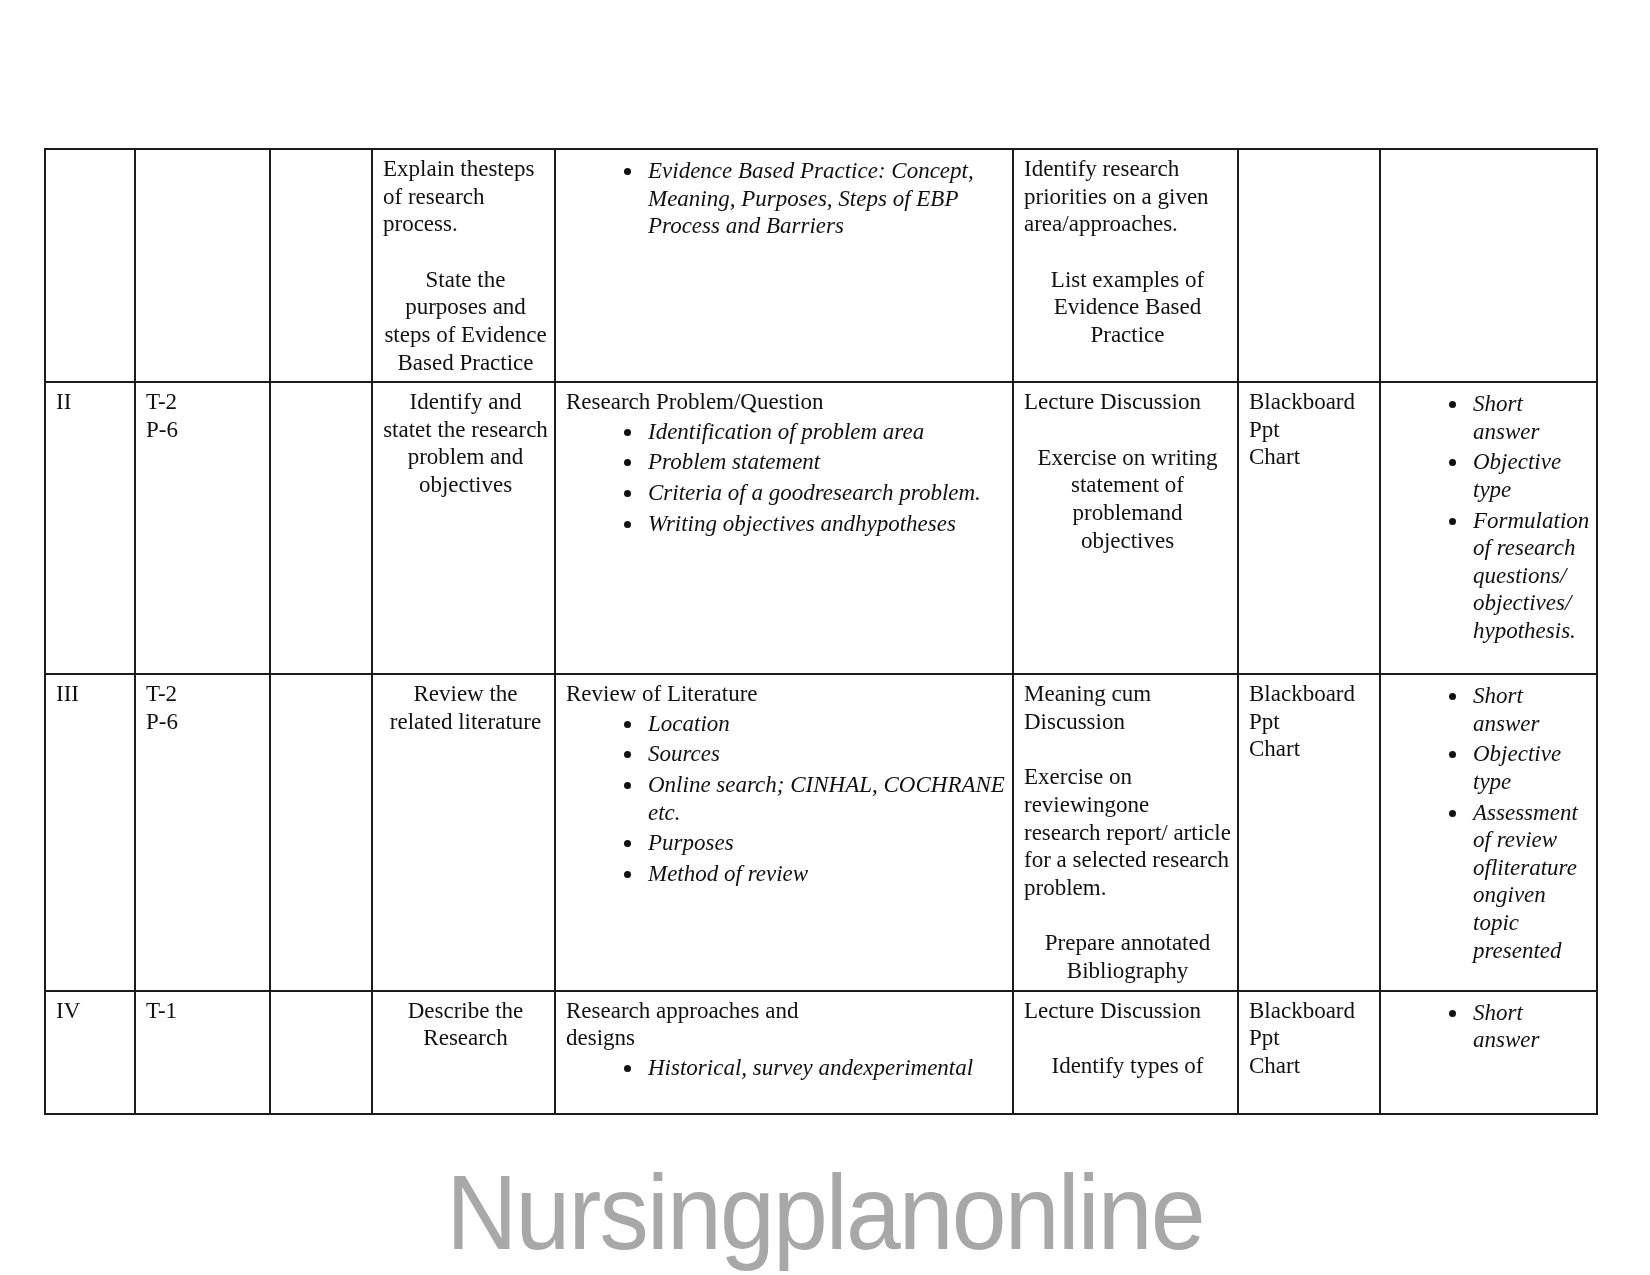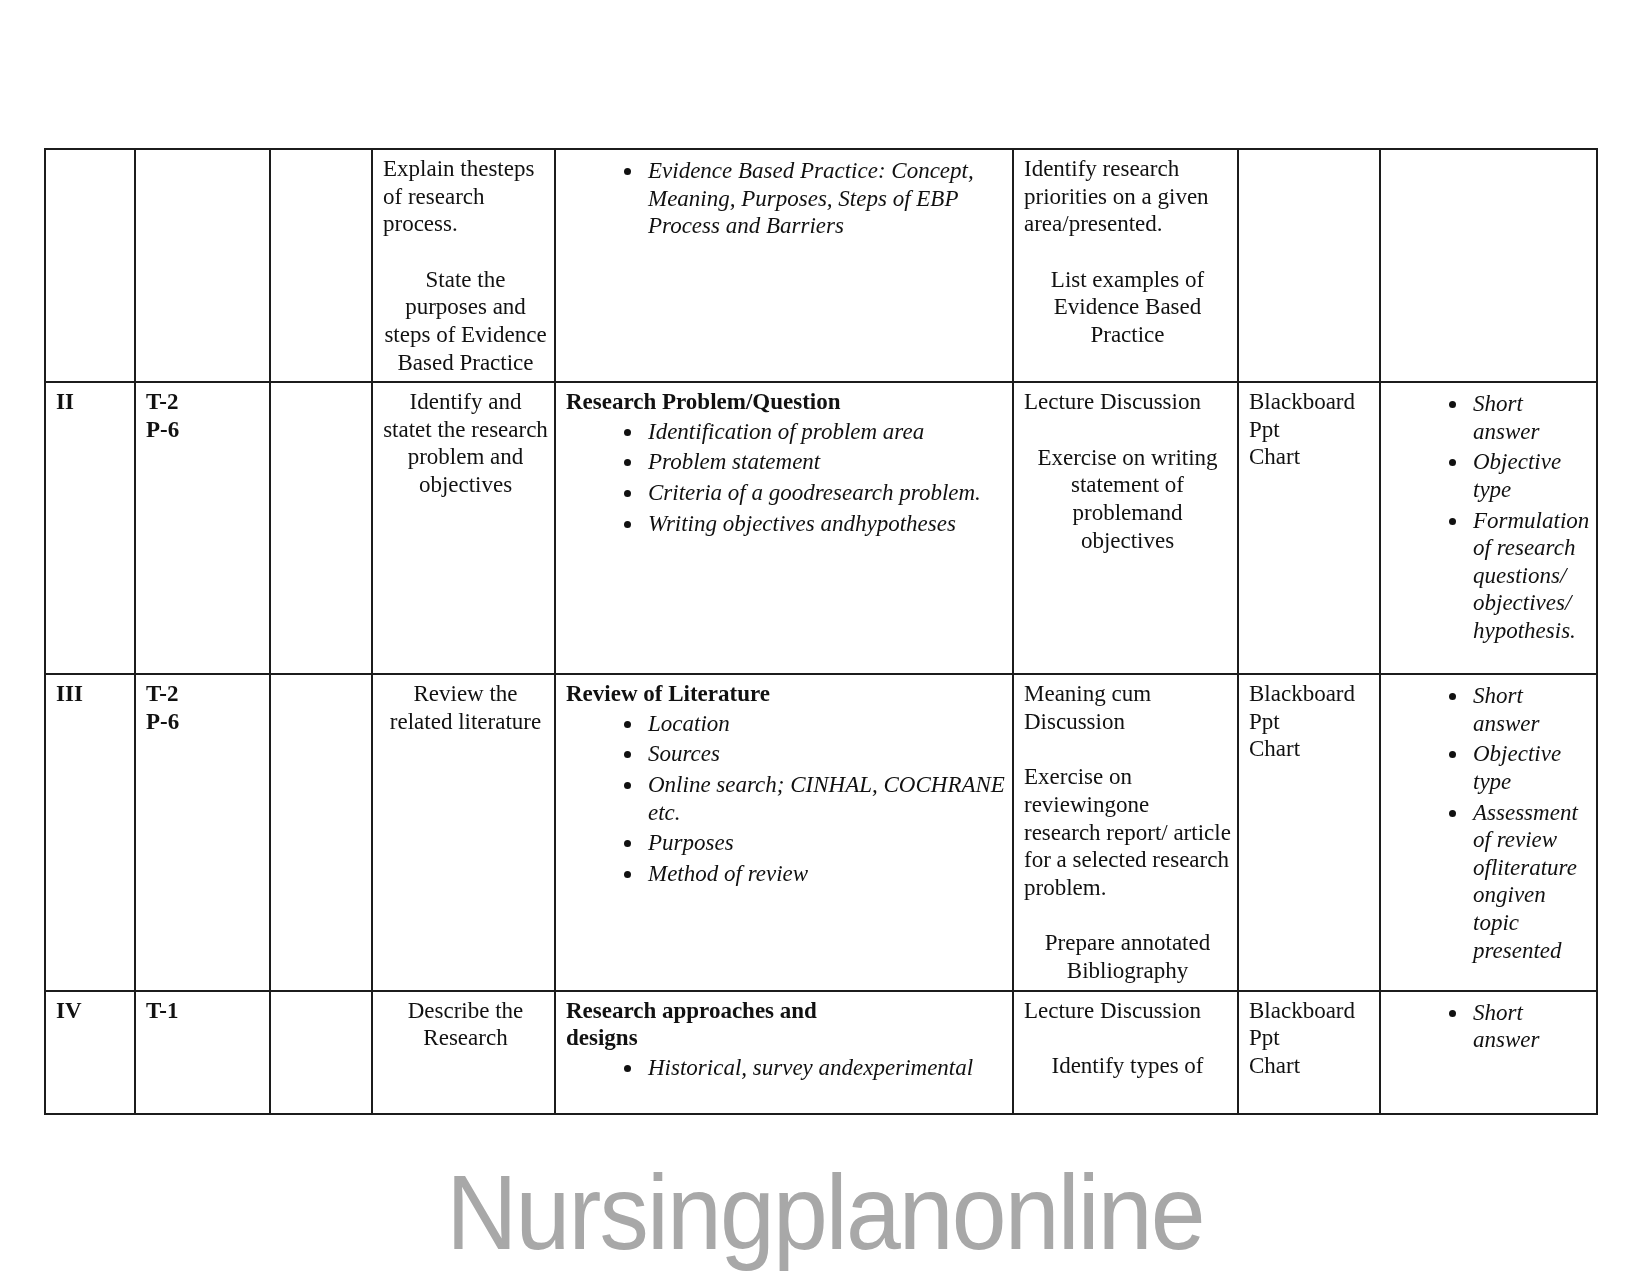--- a/index.html
+++ b/index.html
@@ -20,34 +20,34 @@
   }
   td{
     border:2px solid #1c1c1c;
     vertical-align:top;
     padding:5px 6px 5px 10px;
     font-size:23px;
     line-height:1.2;
     overflow:hidden;
     overflow-wrap:break-word;
   }
-  .b{font-weight:bold;}
+  .b{font-weight:normal;}
   td p{margin:0 0 28px 0;}
   td p:last-child{margin-bottom:0;text-align:center;}
   td ul{
     list-style:disc outside;
     margin:2px 0 0 0;
     padding-left:78px;
   }
   td ul li{
     padding-left:4px;
     margin:0 0 3px 0;
     font-style:italic;
   }
-  .content-heading{font-weight:bold;}
+  .content-heading{font-weight:normal;}
   .watermark{
     position:absolute;
     left:0;top:1152px;
     width:100%;
     text-align:center;
     font-family:"Liberation Sans", sans-serif;
     font-size:106px;
     letter-spacing:-2px;
     white-space:nowrap;
     transform:scaleX(0.93);
@@ -76,21 +76,21 @@
         <td>
           <p>Explain thesteps of research process.</p>
           <p>State the purposes and steps of Evidence Based Practice</p>
         </td>
         <td>
           <ul>
             <li>Evidence Based Practice: Concept, Meaning, Purposes, Steps of EBP Process and Barriers</li>
           </ul>
         </td>
         <td>
-          <p>Identify research priorities on a given area/presented.</p>
+          <p>Identify research priorities on a given area/approaches.</p>
           <p>List examples of Evidence Based Practice</p>
         </td>
         <td></td>
         <td></td>
       </tr>
       <tr style="height: 292px;">
         <td class="b">II</td>
         <td class="b">
           <div>T-2</div>
           <div>P-6</div>

